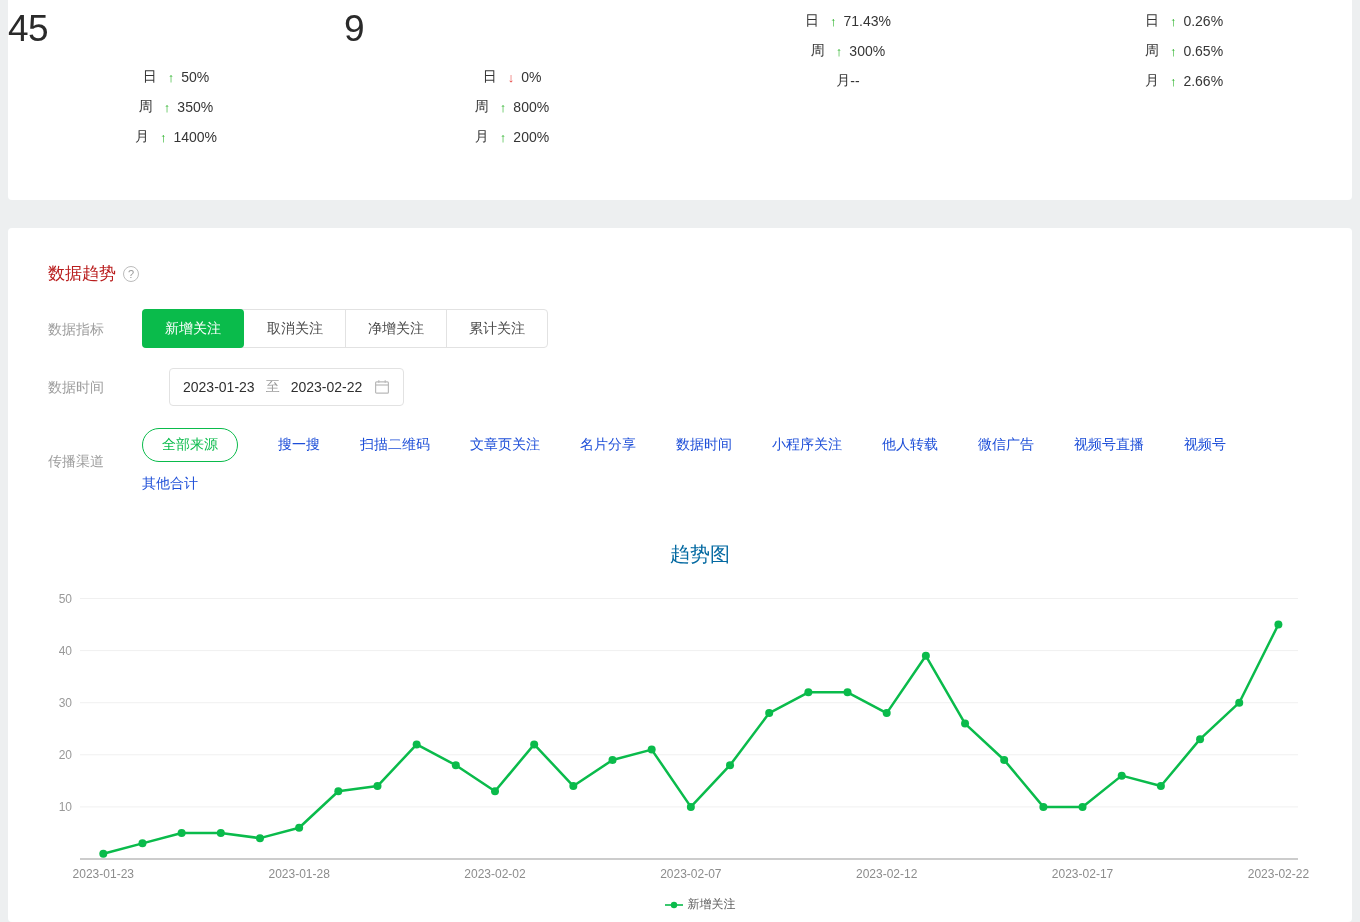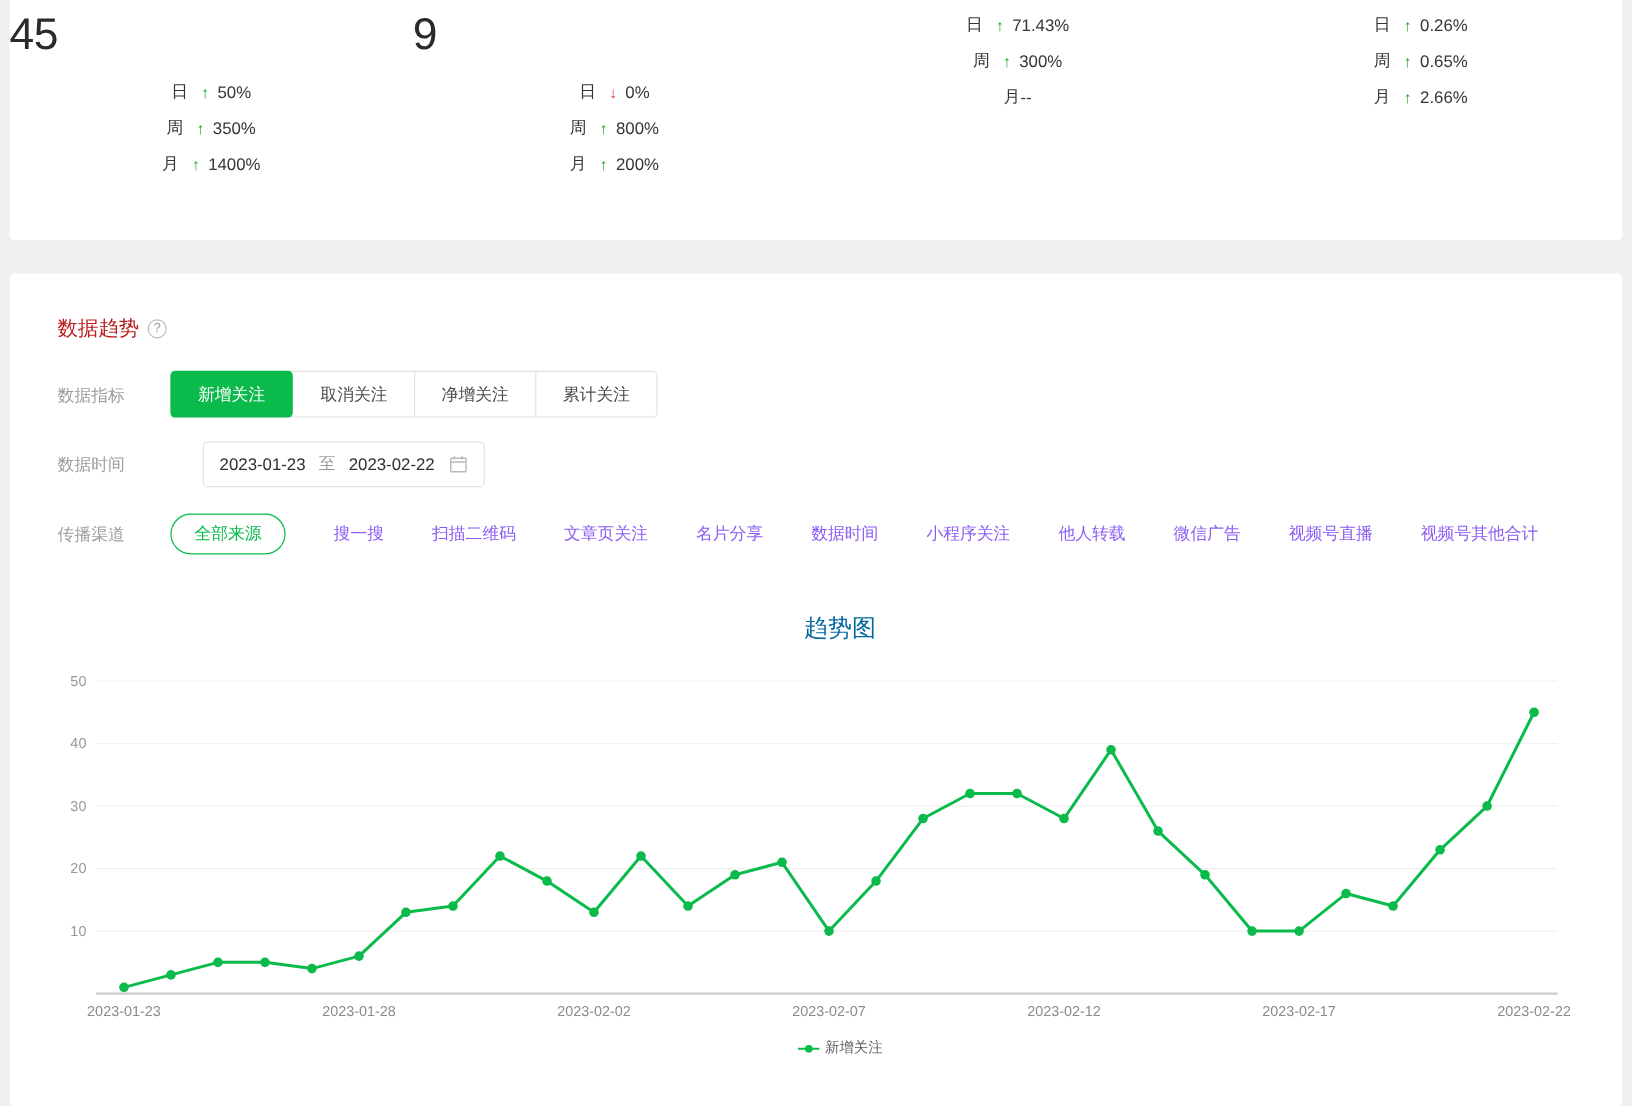--- a/index.html
+++ b/index.html
@@ -50,23 +50,23 @@
 
   
   .date-box {
     display: inline-flex; align-items: center; height: 38px; border: 1px solid #e2e2e2;
     border-radius: 4px; padding: 0 13px; font-size: 14px; color: #2f2f2f; cursor: pointer; background:#fff;
   }
   .date-box .sep { color: #9d9d9d; margin: 0 11px; }
   .date-box .cal { margin-left: 12px; display: inline-flex; }
 
   
-  .channels-wrap { display: flex; }
+  .channels-wrap { display: flex; flex-direction: column; row-gap: 13px; }
   .channel-row { display: flex; flex-wrap: nowrap; align-items: center; column-gap: 40px; }
-  .channel { font-size: 14px; color: #8b5cf6; cursor: pointer; white-space: nowrap; }
+  .channel { font-size: 14px; color: #1d4ed8; cursor: pointer; white-space: nowrap; }
   .channel.active {
     color: var(--accent); border: 1px solid var(--accent); border-radius: 17px;
     padding: 7px 19px;
   }
 
   
   .chart-title { font-size: 20px; color: #0369a1; margin-top: 48px; text-align: center; }
   .chart-svg { display: block; margin-top: 14px; }
   .legend { width: 1304px; display: flex; justify-content: center; align-items: center; margin-top: 8px; }
   .legend-item { display: inline-flex; align-items: center; cursor: pointer; }

